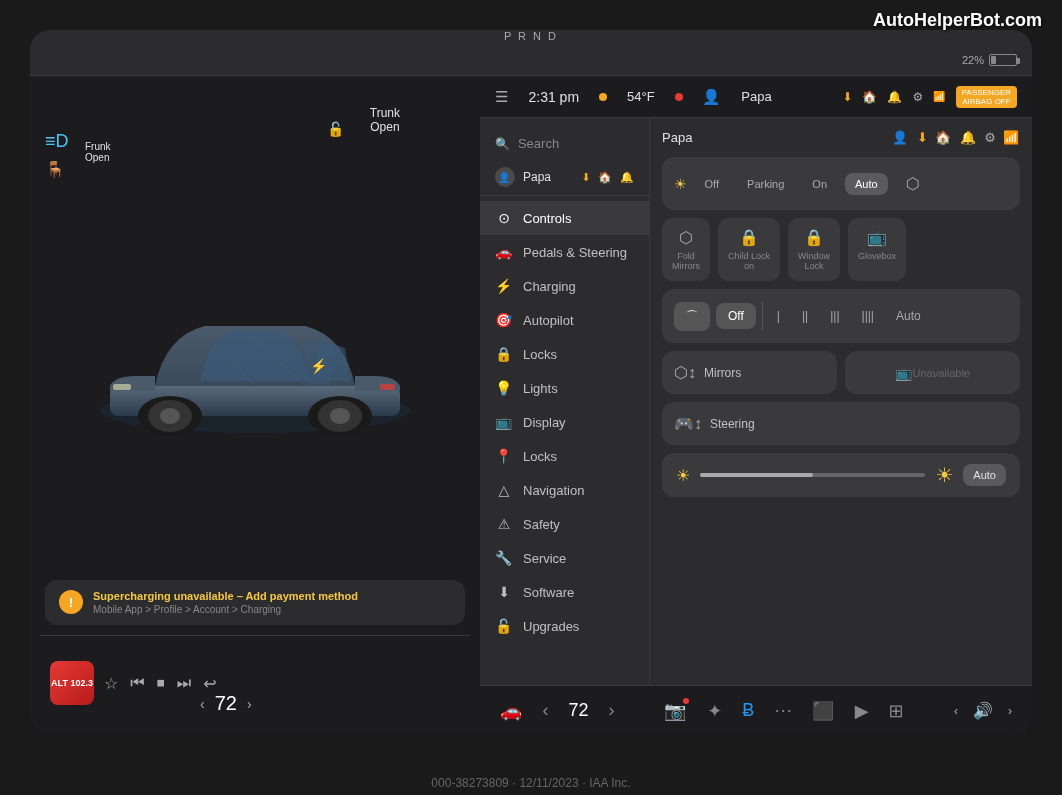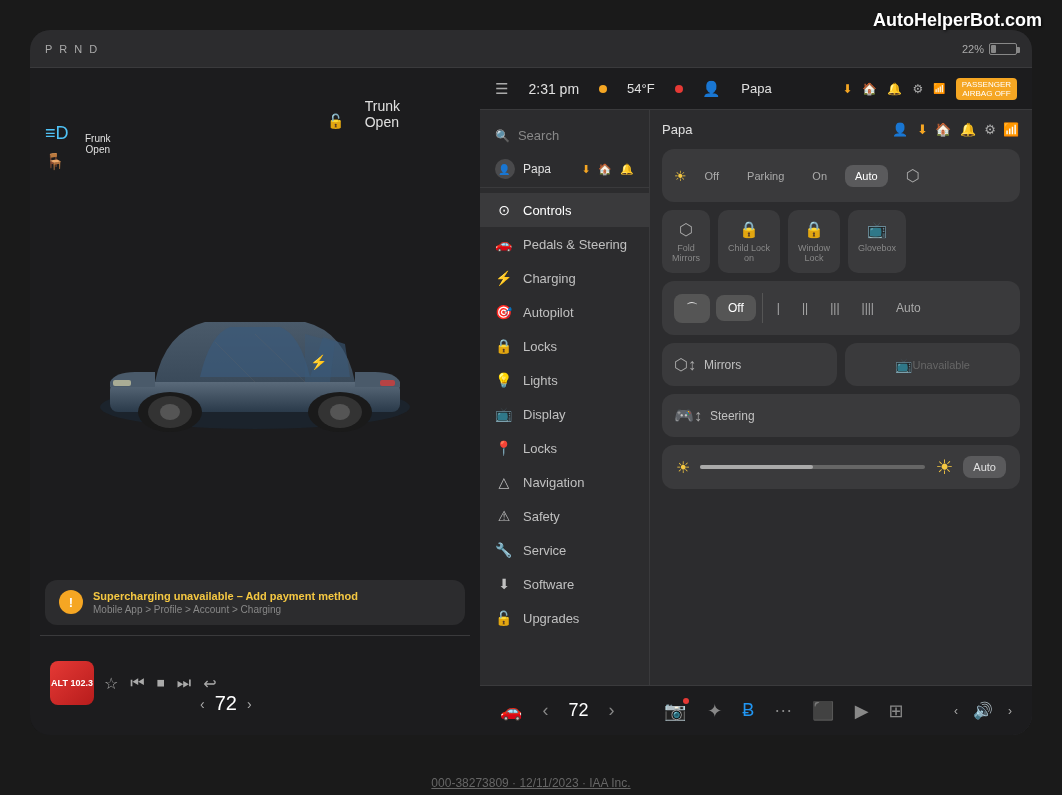--- a/index.html
+++ b/index.html
@@ -33,27 +33,28 @@
       bottom: 60px;
       background: #1c1c1e;
       border-radius: 20px;
       overflow: hidden;
       display: flex;
       flex-direction: column;
     }
 
     
     .status-bar {
-      height: 38px;
+      height: 46px;
       background: #2c2c2e;
       display: flex;
       align-items: center;
       padding: 0 15px;
       gap: 12px;
       border-bottom: 1px solid #3a3a3c;
+      flex-direction: column;
     }
 
     .prnd {
       color: #aaa;
       font-size: 11px;
       letter-spacing: 2px;
     }
 
     .battery-info {
       margin-left: auto;
@@ -632,21 +633,20 @@
 
     
     .bottom-bar {
       position: absolute;
       bottom: 5px;
       left: 0;
       right: 0;
       text-align: center;
       color: #666;
       font-size: 12px;
-      text-decoration: underline;
     }
 
     .ctrl-box {
       background: #3a3a3c;
       border-radius: 10px;
       padding: 10px;
       display: flex;
       flex-direction: column;
       align-items: center;
       gap: 4px;
@@ -689,25 +689,25 @@
 
   <div class="main-content">
 
     <div class="car-panel">
 
       <div class="left-icons">
         <span class="left-icon" style="color:#4fc3f7;">≡D</span>
         <span class="left-icon" style="color:#e53935; font-size:16px;">🪑</span>
       </div>
 
-      <div style="position:absolute; top:65px; left:55px; color:#e0e0e0; font-size:10px; text-align:center; z-index:10;">
+      <div style="position:absolute; top:65px; left:55px; color:#e0e0e0; font-size:10px; z-index:10;">
         Frunk<br>Open
       </div>
 
-      <div style="position:absolute; top:30px; right:80px; color:#e0e0e0; font-size:14px; text-align:left; z-index:10;">
+      <div style="position:absolute; top:30px; right:80px; color:#e0e0e0; font-size:12px; text-align:center; z-index:10;">
         Trunk<br>Open
       </div>
 
       <div style="position:absolute; top:45px; right:135px; color:#aaa; font-size:14px; z-index:10;">🔓</div>
 
       <div class="car-image-area">
         <svg class="car-svg" viewBox="0 0 360 180" xmlns="http://www.w3.org/2000/svg">
 
           <defs>
             <linearGradient id="bodyGrad" x1="0%" y1="0%" x2="0%" y2="100%">

